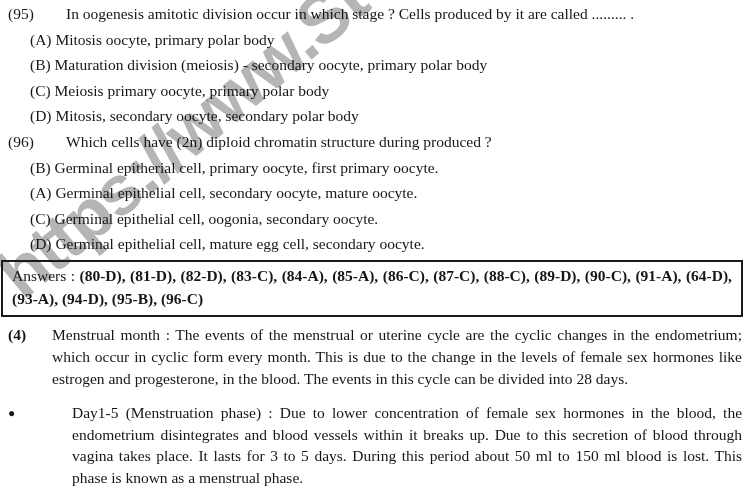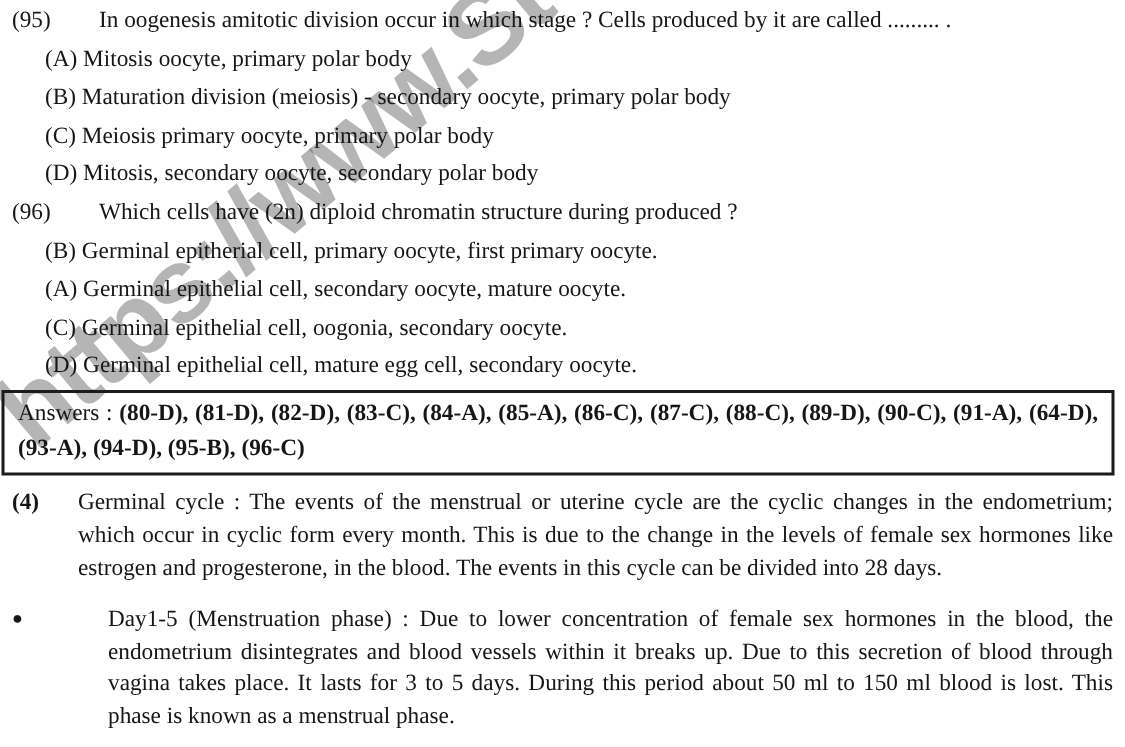--- a/index.html
+++ b/index.html
@@ -76,21 +76,21 @@
     <div class="opt">(D) Germinal epithelial cell, mature egg cell, secondary oocyte.</div>
 
     <div class="answers-box">
       <b>Answers :</b>
       <span>(80-D), (81-D), (82-D), (83-C), (84-A), (85-A), (86-C), (87-C), (88-C), (89-D), (90-C), (91-A), (64-D), (93-A), (94-D), (95-B), (96-C)</span>
     </div>
 
     <div class="para">
       <div class="pnum">(4)</div>
       <div class="pbody">
-        <b>Germinal cycle :</b>
+        <b>Menstrual month :</b>
         <span>The events of the menstrual or uterine cycle are the cyclic changes in the endometrium; which occur in cyclic form every month. This is due to the change in the levels of female sex hormones like estrogen and progesterone, in the blood. The events in this cycle can be divided into 28 days.</span>
       </div>
     </div>
 
     <div class="para bullet-para">
       <div class="pnum">
         <span class="bullet">●</span>
       </div>
       <div class="pbody">
         <b>Day1-5 (Menstruation phase) :</b>

